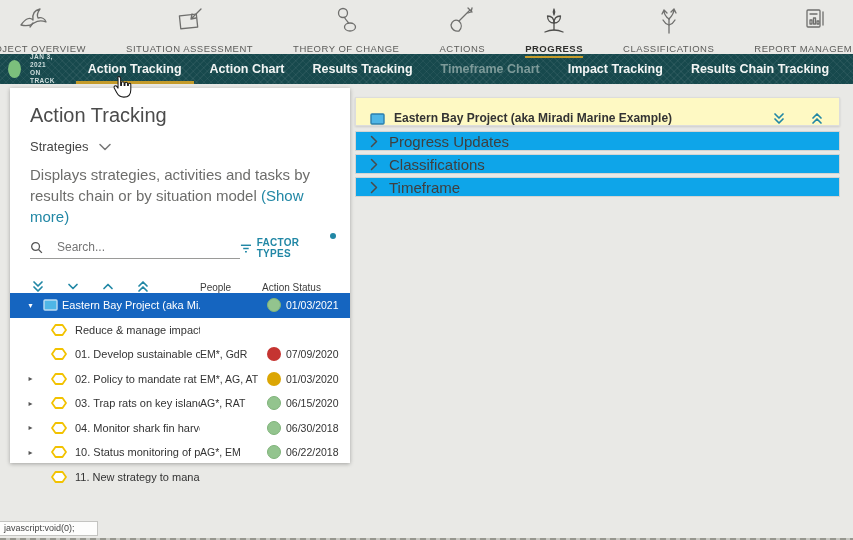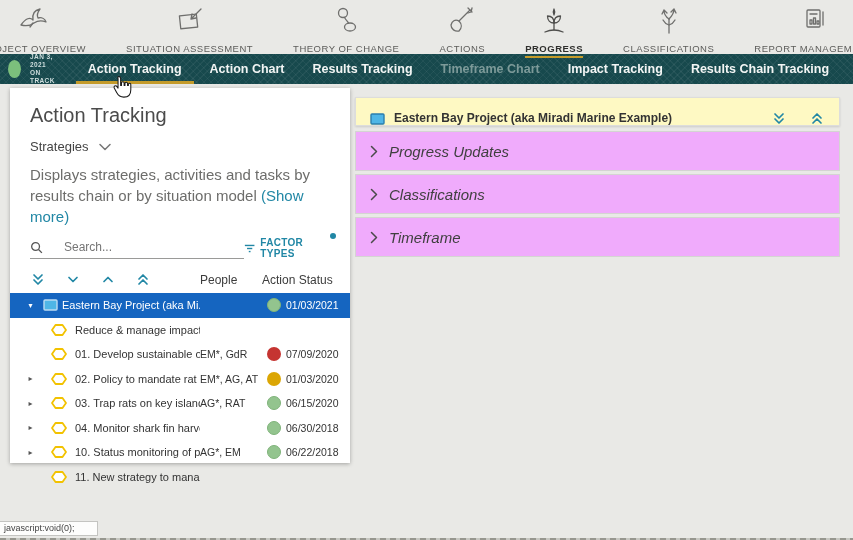--- a/index.html
+++ b/index.html
@@ -27,27 +27,27 @@
   .tab.disabled { color:#7d9a99; cursor:default; }
   .tab.active::after { content:""; position:absolute; left:2px; right:2px; bottom:0; height:3px; background:#c49b2a; }
 
   
   .left-card { position:absolute; left:10px; top:88px; width:340px; height:375px; background:#fff; box-shadow:0 1px 4px rgba(0,0,0,.3); }
   .lp-title { font-size:20px; color:#4b4b4b; padding:16px 20px 0 20px; font-weight:400; }
   .lp-selector { display:flex; align-items:center; gap:10px; padding:12px 20px 0 20px; font-size:13px; color:#454545; cursor:pointer; }
   .lp-desc { padding:10px 20px 0 20px; font-size:15px; line-height:1.4; color:#6d6d6b; max-width:330px; }
   .lp-desc .link { color:#2187a5; cursor:pointer; }
   .search-row { display:flex; align-items:flex-end; padding:10px 12px 0 20px; }
-  .search-wrap { display:flex; align-items:center; gap:21px; width:228px; border-bottom:1px solid #9a9a98; padding-bottom:4px; }
+  .search-wrap { display:flex; align-items:center; gap:14px; width:228px; border-bottom:1px solid #9a9a98; padding-bottom:4px; }
   .search-wrap input { border:none; outline:none; font-size:12px; color:#555; width:180px; font-family:"Liberation Sans",sans-serif; background:transparent; }
   .factor-types { margin-left:auto; display:flex; align-items:center; gap:5px; color:#2187a5; font-size:10px; font-weight:bold; letter-spacing:.3px; cursor:pointer; position:relative; padding-right:8px; }
   .ft-dot { position:absolute; right:2px; top:-4px; width:6px; height:6px; border-radius:50%; background:#2187a5; }
 
   
-  .tbl-head { display:flex; align-items:flex-start; margin-top:14px; height:20px; font-size:12px; color:#3c3c3c; }
+  .tbl-head { display:flex; align-items:flex-end; margin-top:14px; height:20px; font-size:10px; color:#3c3c3c; }
   .head-icons { display:flex; gap:23px; padding-left:22px; flex:1; }
   .head-icons span { cursor:pointer; display:flex; }
   .col-people { width:58px; }
   .col-status { width:92px; padding-left:4px; }
   .trow { display:flex; align-items:center; height:24.5px; font-size:11px; color:#333; cursor:pointer; }
   .c-caret { width:15px; margin-left:13px; text-align:center; font-size:8px; color:#555; }
   .c-icon { width:24px; display:flex; justify-content:center; align-items:center; }
   .child .c-icon { margin-left:9px; }
   .child .c-label { margin-left:-9px; padding-left:13px; }
   .c-label { flex:1; display:flex; align-items:center; gap:6px; white-space:nowrap; overflow:hidden; }
@@ -61,21 +61,21 @@
   .trow.selected { background:#1565c0; color:#fff; }
   .trow.selected .c-caret { color:#fff; }
 
   
   .right-panel { position:absolute; left:355px; top:97px; width:485px; }
   .rp-header { height:29px; background:#fef9c3; border:1px solid #dddddb; box-shadow:0 1px 2px rgba(0,0,0,.12); display:flex; align-items:flex-end; padding:0 16px 0 14px;font-weight:bold; }
   .rp-title { font-size:12px; color:#333; margin-left:9px; }
   .rp-icons { margin-left:auto; display:flex; gap:26px; }
   .rp-icons span { cursor:pointer; display:flex; }
   .rp-sections { margin-top:5px; }
-  .acc-bar { height:40px; background:#f0abfc; border:1px solid #d4d4d2; margin-bottom:3px; display:flex; align-items:center; padding-left:14px; cursor:pointer;font-style:italic; }
+  .acc-bar { height:20px; background:#0ea5e9; border:1px solid #d4d4d2; margin-bottom:3px; display:flex; align-items:center; padding-left:14px; cursor:pointer; }
   .acc-label { font-size:15px; color:#3f3f3f; margin-left:11px; }
 
   
   .cursor { position:absolute; left:110px; top:74px; z-index:50; pointer-events:none; }
   .status-tip { position:absolute; left:0; bottom:4px; background:#fdfdfc; border:1px solid #c4c4c1; border-left:none; font-size:9px; color:#444; padding:1px 22px 2px 4px; }
   .bottom-edge { position:absolute; left:0; bottom:0; width:100%; height:2px;
     background:repeating-linear-gradient(90deg,#97978f 0 6px,#c6c6c0 6px 10px); }
 
   .teal-svg { stroke:#2187a5; fill:none; stroke-width:1.7; stroke-linecap:round; stroke-linejoin:round; }
   .dark-svg { stroke:#4a4a4a; fill:none; stroke-width:1.5; stroke-linecap:round; stroke-linejoin:round; }

